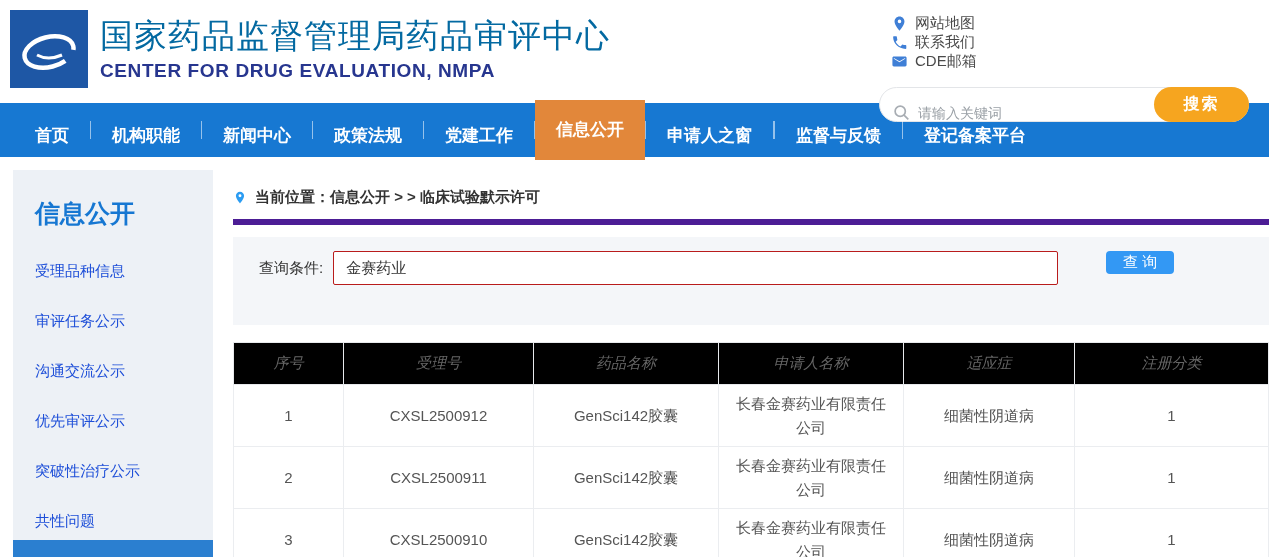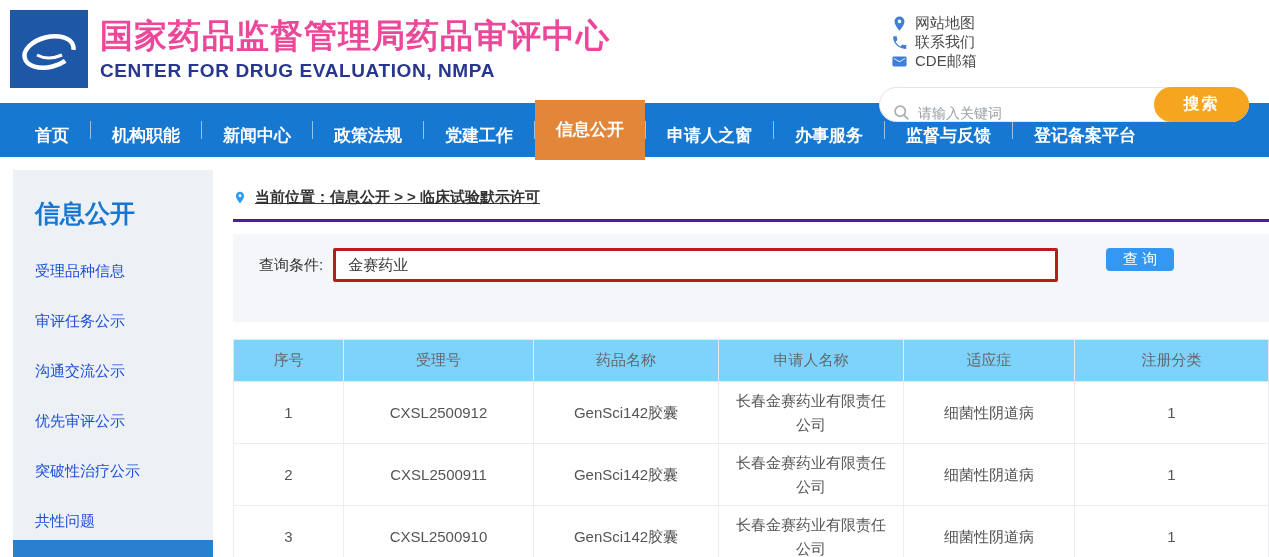--- a/index.html
+++ b/index.html
@@ -16,22 +16,22 @@
     height: 100px;
     display: flex;
     justify-content: space-between;
     background: #ffffff;
   }
   .brand { display: flex; padding: 10px 0 0 10px; }
   .logo { width: 78px; height: 78px; flex: 0 0 auto; }
   .brand-text { margin-left: 12px; padding-top: 6px; }
   .site-title {
     font-size: 33px;
-    font-weight: bold;
-    color: #ec4899;
+    font-weight: normal;
+    color: #0369a1;
     letter-spacing: 1px;
     line-height: 40px;
   }
   .site-subtitle {
     margin-top: 4px;
     font-size: 19px;
     font-weight: bold;
     color: #27368f;
     letter-spacing: 0.6px;
   }
@@ -141,39 +141,38 @@
 
   .breadcrumb {
     margin-top: 18px;
     display: flex;
     align-items: flex-start;
     gap: 8px;
     font-size: 15px;
     font-weight: 600;
     color: #333;
     padding-bottom: 12px;
-    border-bottom: 3px solid #4c1d95;
-    text-decoration: underline;
+    border-bottom: 6px solid #4c1d95;
   }
   .breadcrumb .picon { width: 14px; height: 19px; }
 
   .query-panel {
     margin-top: 12px;
     height: 88px;
     background: #f4f6f9;
     display: flex;
     align-items: flex-start;
     padding: 14px 0 0 26px;
   }
   .query-label { font-size: 15px; color: #333; line-height: 34px; white-space: nowrap; }
   .query-input {
     margin-left: 10px;
     width: 725px;
     height: 34px;
-    border: 3px solid #b91c1c;
+    border: 1px solid #b91c1c;
     border-radius: 2px;
     font-size: 15px;
     padding: 0 12px;
     color: #333;
     outline: none;
     background: #fff;
     font-family: inherit;
   }
   .query-btn {
     margin-left: 48px;
@@ -191,26 +190,27 @@
 
   
   table.results {
     margin-top: 17px;
     width: 100%;
     border-collapse: collapse;
     table-layout: fixed;
   }
   table.results th {
     height: 42px;
-    background: #7dd3fc;
+    background: #000000;
     color: #666;
     font-size: 15px;
     font-weight: normal;
     border: 1px solid #e7e9ec;
     text-align: center;
+    font-style: italic;
   }
   table.results td {
     height: 62px;
     color: #555;
     font-size: 15px;
     text-align: center;
     vertical-align: middle;
     border: 1px solid #ebedf0;
     line-height: 24px;
     padding: 0 14px;
@@ -286,21 +286,20 @@
   <div class="nav-item">新闻中心</div>
   <div class="nav-sep"></div>
   <div class="nav-item">政策法规</div>
   <div class="nav-sep"></div>
   <div class="nav-item">党建工作</div>
   <div class="nav-sep"></div>
   <div class="nav-item active">信息公开</div>
   <div class="nav-sep"></div>
   <div class="nav-item">申请人之窗</div>
   <div class="nav-sep"></div>
-  <div class="nav-item">办事服务</div>
   <div class="nav-sep"></div>
   <div class="nav-item">监督与反馈</div>
   <div class="nav-sep"></div>
   <div class="nav-item">登记备案平台</div>
 </nav>
 
 <div class="main">
 
   <aside class="sidebar">
     <div class="sidebar-title">信息公开</div>

